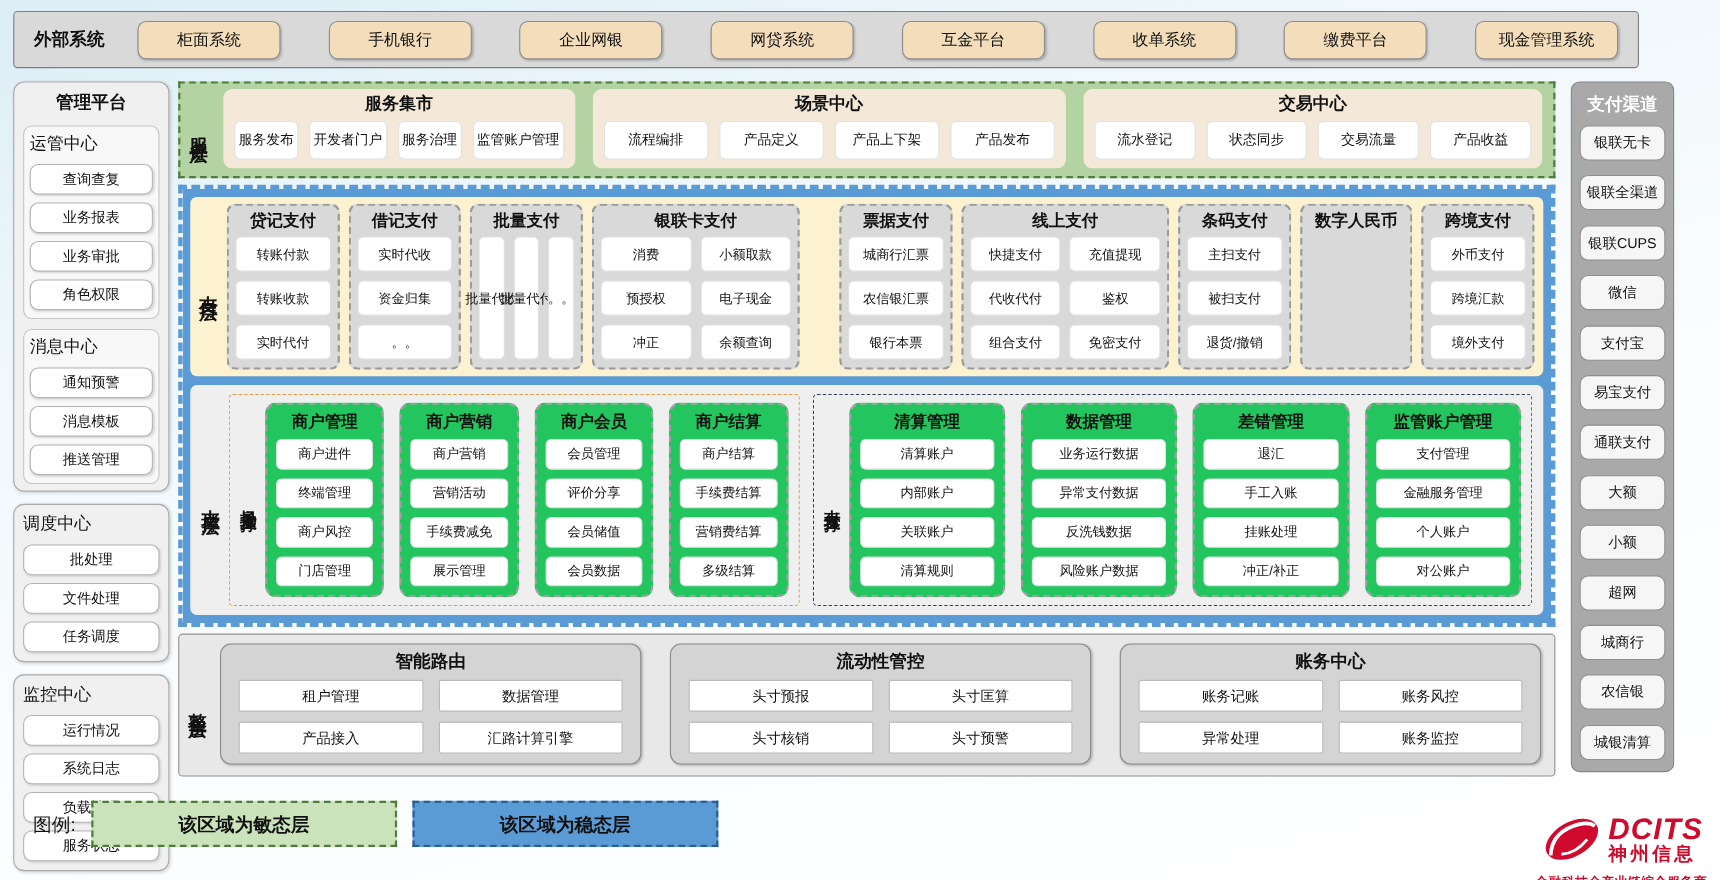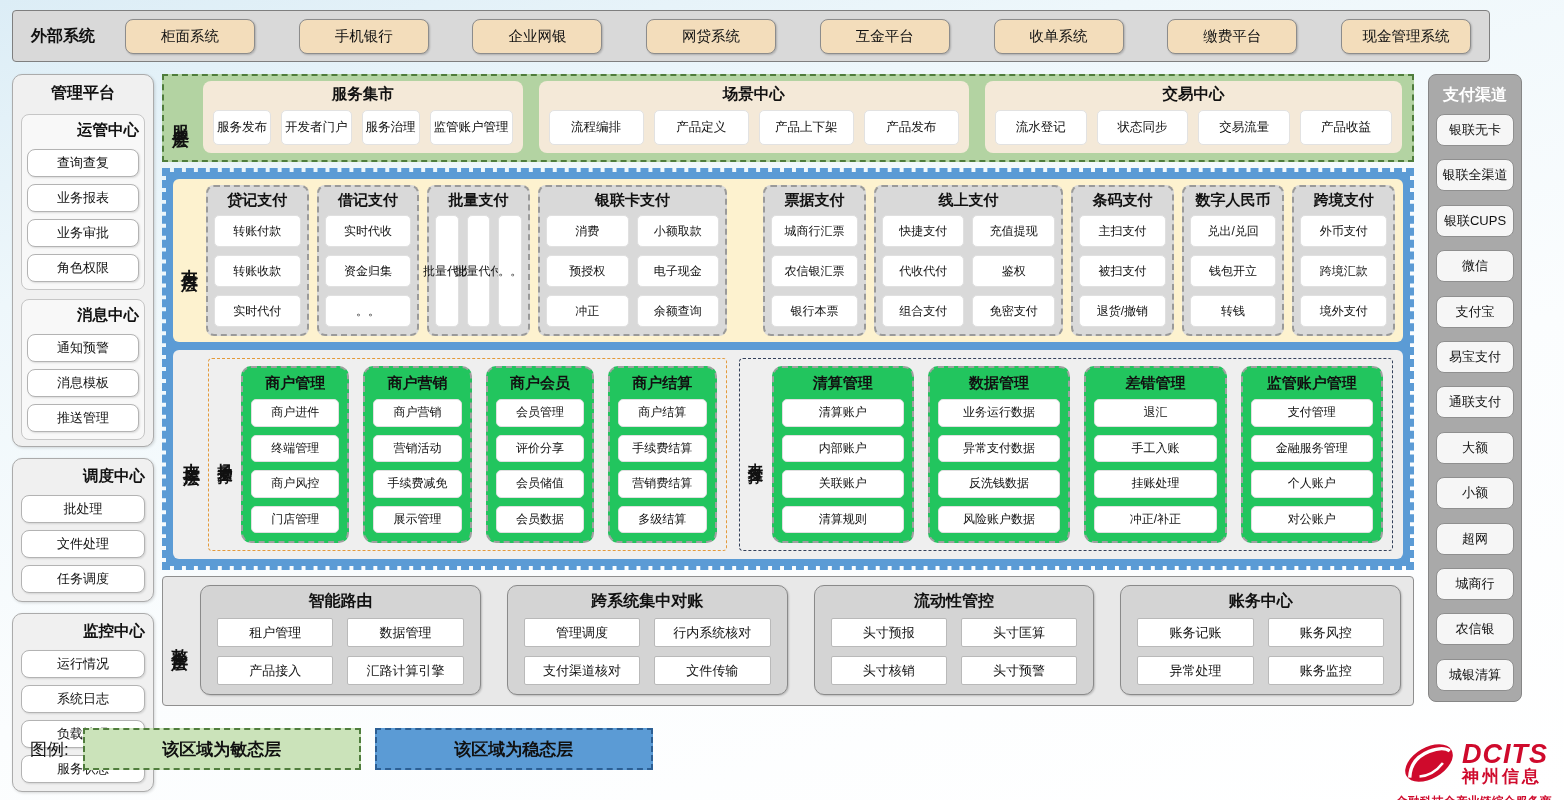--- a/index.html
+++ b/index.html
@@ -13,21 +13,21 @@
   .topbar-row{flex:1;display:flex;justify-content:space-between;align-items:center;}
   .ext-btn{background:#f3ddbb;border:1px solid #8c8c8c;border-radius:8px;padding:7px 0;width:128px;
     text-align:center;font-size:14.5px;box-shadow:1px 1px 2px rgba(0,0,0,.2);}
   
   .mgmt-col{position:absolute;left:12px;top:74px;width:142px;height:632px;display:flex;flex-direction:column;gap:11px;box-sizing:border-box;}
   .mgmt-box{background:#f0f0f0;border:1px solid #ababab;border-radius:10px;padding:6px 8px;box-sizing:border-box;
     box-shadow:1px 1px 3px rgba(0,0,0,.15);display:flex;flex-direction:column;gap:8px;}
   .mgmt-title{font-weight:bold;font-size:16px;text-align:center;padding:2px 0;}
   .mgmt-sec{background:#f8f8f8;border:1px solid #c6c6c6;border-radius:8px;padding:4px 5px 7px;display:flex;flex-direction:column;gap:7px;}
   .mgmt-sec-bare{background:transparent;border:none;padding:0 0 2px;}
-  .mgmt-sec-title{font-weight:bold;font-size:15.5px;text-align:right;padding:1px 0;}
+  .mgmt-sec-title{font-weight:normal;font-size:15.5px;text-align:left;padding:1px 0;}
   .mgmt-btn{background:#fff;border:1px solid #b3b3b3;border-radius:8px;text-align:center;font-size:13px;
     padding:4px 0;box-shadow:1px 1px 2px rgba(0,0,0,.12);}
   
   .main-col{position:absolute;left:162px;top:74px;width:1252px;height:632px;}
   .vlabel{writing-mode:vertical-rl;text-orientation:upright;font-weight:bold;font-size:17px;letter-spacing:4px;
     display:flex;align-items:center;justify-content:center;flex:0 0 auto;line-height:1;}
   .vlabel-sm{font-size:15px;letter-spacing:2px;}
   
   .service-band{position:absolute;left:0;top:0;width:100%;height:88px;box-sizing:border-box;background:#b3d3a2;
     border:2px dashed #4f7d3c;display:flex;align-items:stretch;gap:14px;padding:5px 10px 7px 8px;}
@@ -247,25 +247,20 @@
             <div class="pay-group" style="flex: 1 1 0px;">
               <div class="pay-title">条码支付</div>
               <div class="pay-grid" style="grid-template-columns: repeat(1, 1fr);">
                 <div class="pay-btn">主扫支付</div>
                 <div class="pay-btn">被扫支付</div>
                 <div class="pay-btn">退货/撤销</div>
               </div>
             </div>
             <div class="pay-group" style="flex: 1 1 0px;">
               <div class="pay-title">数字人民币</div>
-              <div class="pay-grid" style="grid-template-columns: repeat(1, 1fr);">
-                <div class="pay-btn">兑出/兑回</div>
-                <div class="pay-btn">钱包开立</div>
-                <div class="pay-btn">转钱</div>
-              </div>
             </div>
             <div class="pay-group" style="flex: 1 1 0px;">
               <div class="pay-title">跨境支付</div>
               <div class="pay-grid" style="grid-template-columns: repeat(1, 1fr);">
                 <div class="pay-btn">外币支付</div>
                 <div class="pay-btn">跨境汇款</div>
                 <div class="pay-btn">境外支付</div>
               </div>
             </div>
           </div>
@@ -362,29 +357,20 @@
     <div class="int-band">
       <div class="vlabel">整合层</div>
       <div class="int-row">
           <div class="int-group">
             <div class="int-title">智能路由</div>
             <div class="int-grid">
               <div class="int-btn">租户管理</div>
               <div class="int-btn">数据管理</div>
               <div class="int-btn">产品接入</div>
               <div class="int-btn">汇路计算引擎</div>
-            </div>
-          </div>
-          <div class="int-group">
-            <div class="int-title">跨系统集中对账</div>
-            <div class="int-grid">
-              <div class="int-btn">管理调度</div>
-              <div class="int-btn">行内系统核对</div>
-              <div class="int-btn">支付渠道核对</div>
-              <div class="int-btn">文件传输</div>
             </div>
           </div>
           <div class="int-group">
             <div class="int-title">流动性管控</div>
             <div class="int-grid">
               <div class="int-btn">头寸预报</div>
               <div class="int-btn">头寸匡算</div>
               <div class="int-btn">头寸核销</div>
               <div class="int-btn">头寸预警</div>
             </div>

